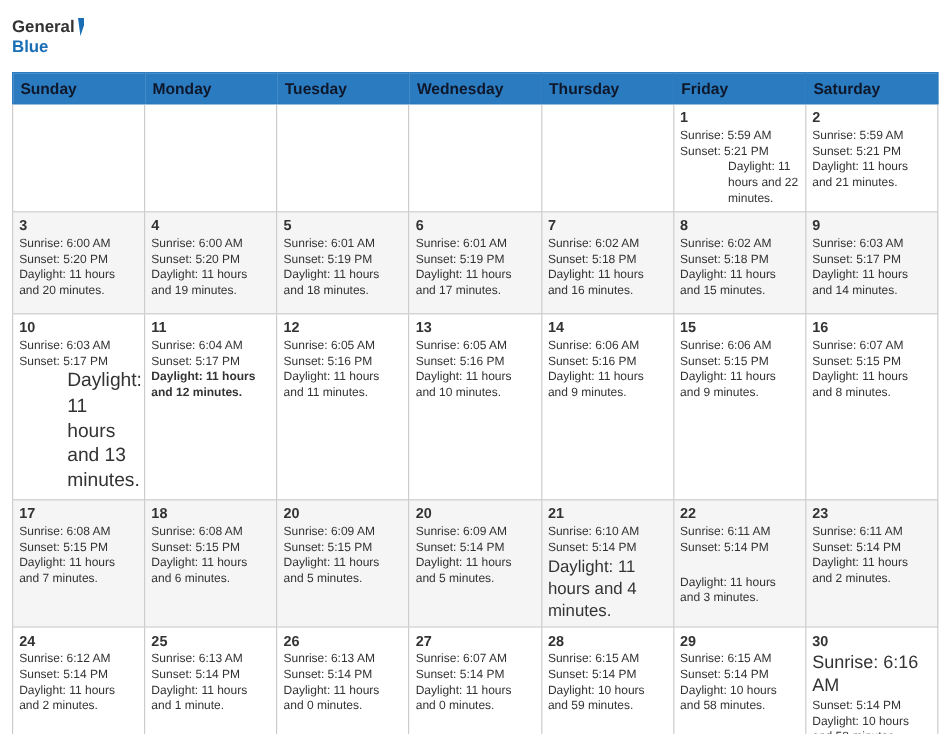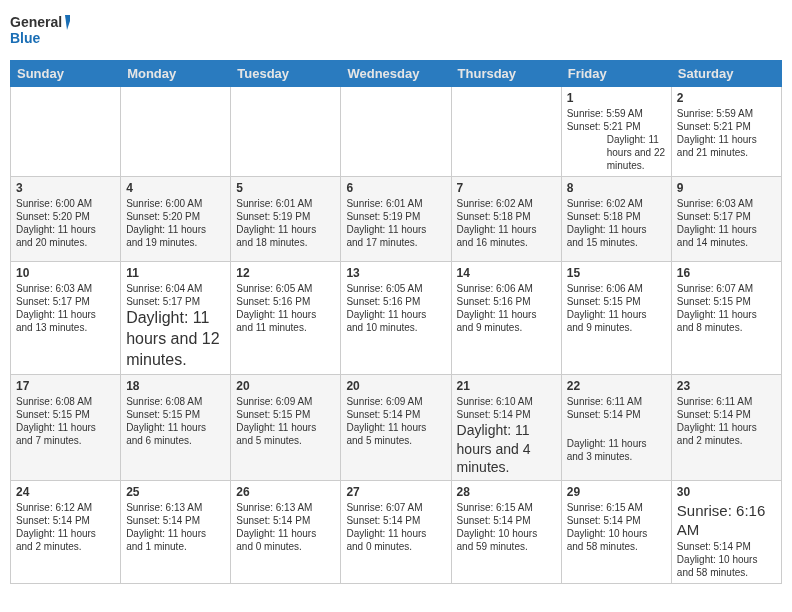--- a/index.html
+++ b/index.html
@@ -33,21 +33,21 @@
       font-size: 14px;
       color: #555;
     }
     .calendar {
       width: 100%;
       border-collapse: collapse;
       table-layout: fixed;
     }
     .calendar th {
       background-color: #2a7bbf;
-      color: #e5e5e5;
+      color: #0f172a;
       text-align: left;
       padding: 5px 6px;
       font-size: 13px;
       border: 1px solid #2a7bbf;
     }
     .calendar td {
       vertical-align: top;
       border: 1px solid #ccc;
       padding: 4px 5px;
       font-size: 10px;
@@ -161,27 +161,27 @@
           <div style="font-size: 10px; line-height: 1.3;">Sunrise: 6:03 AM</div>
           <div style="font-size: 10px; line-height: 1.3;">Sunset: 5:17 PM</div>
           <div style="font-size: 10px; line-height: 1.3;">Daylight: 11 hours and 14 minutes.</div>
         </td>
       </tr>
       <tr class="row-odd">
         <td>
           <span class="day-number">10</span>
           <div style="font-size: 10px; line-height: 1.3;">Sunrise: 6:03 AM</div>
           <div style="font-size: 10px; line-height: 1.3;">Sunset: 5:17 PM</div>
-          <div style="font-size: 10px; line-height: 1.3;">Daylight: 11 hours and 13 minutes.</div>
+          <div style="font-size: 16px; line-height: 1.3; margin-left: 40px;">Daylight: 11 hours and 13 minutes.</div>
         </td>
         <td>
           <span class="day-number">11</span>
           <div style="font-size: 10px; line-height: 1.3;">Sunrise: 6:04 AM</div>
           <div style="font-size: 10px; line-height: 1.3;">Sunset: 5:17 PM</div>
-          <div style="font-size: 16px; line-height: 1.3;">Daylight: 11 hours and 12 minutes.</div>
+          <div style="font-size: 10px; line-height: 1.3; font-weight: bold;">Daylight: 11 hours and 12 minutes.</div>
         </td>
         <td>
           <span class="day-number">12</span>
           <div style="font-size: 10px; line-height: 1.3;">Sunrise: 6:05 AM</div>
           <div style="font-size: 10px; line-height: 1.3;">Sunset: 5:16 PM</div>
           <div style="font-size: 10px; line-height: 1.3;">Daylight: 11 hours and 11 minutes.</div>
         </td>
         <td>
           <span class="day-number">13</span>
           <div style="font-size: 10px; line-height: 1.3;">Sunrise: 6:05 AM</div>

